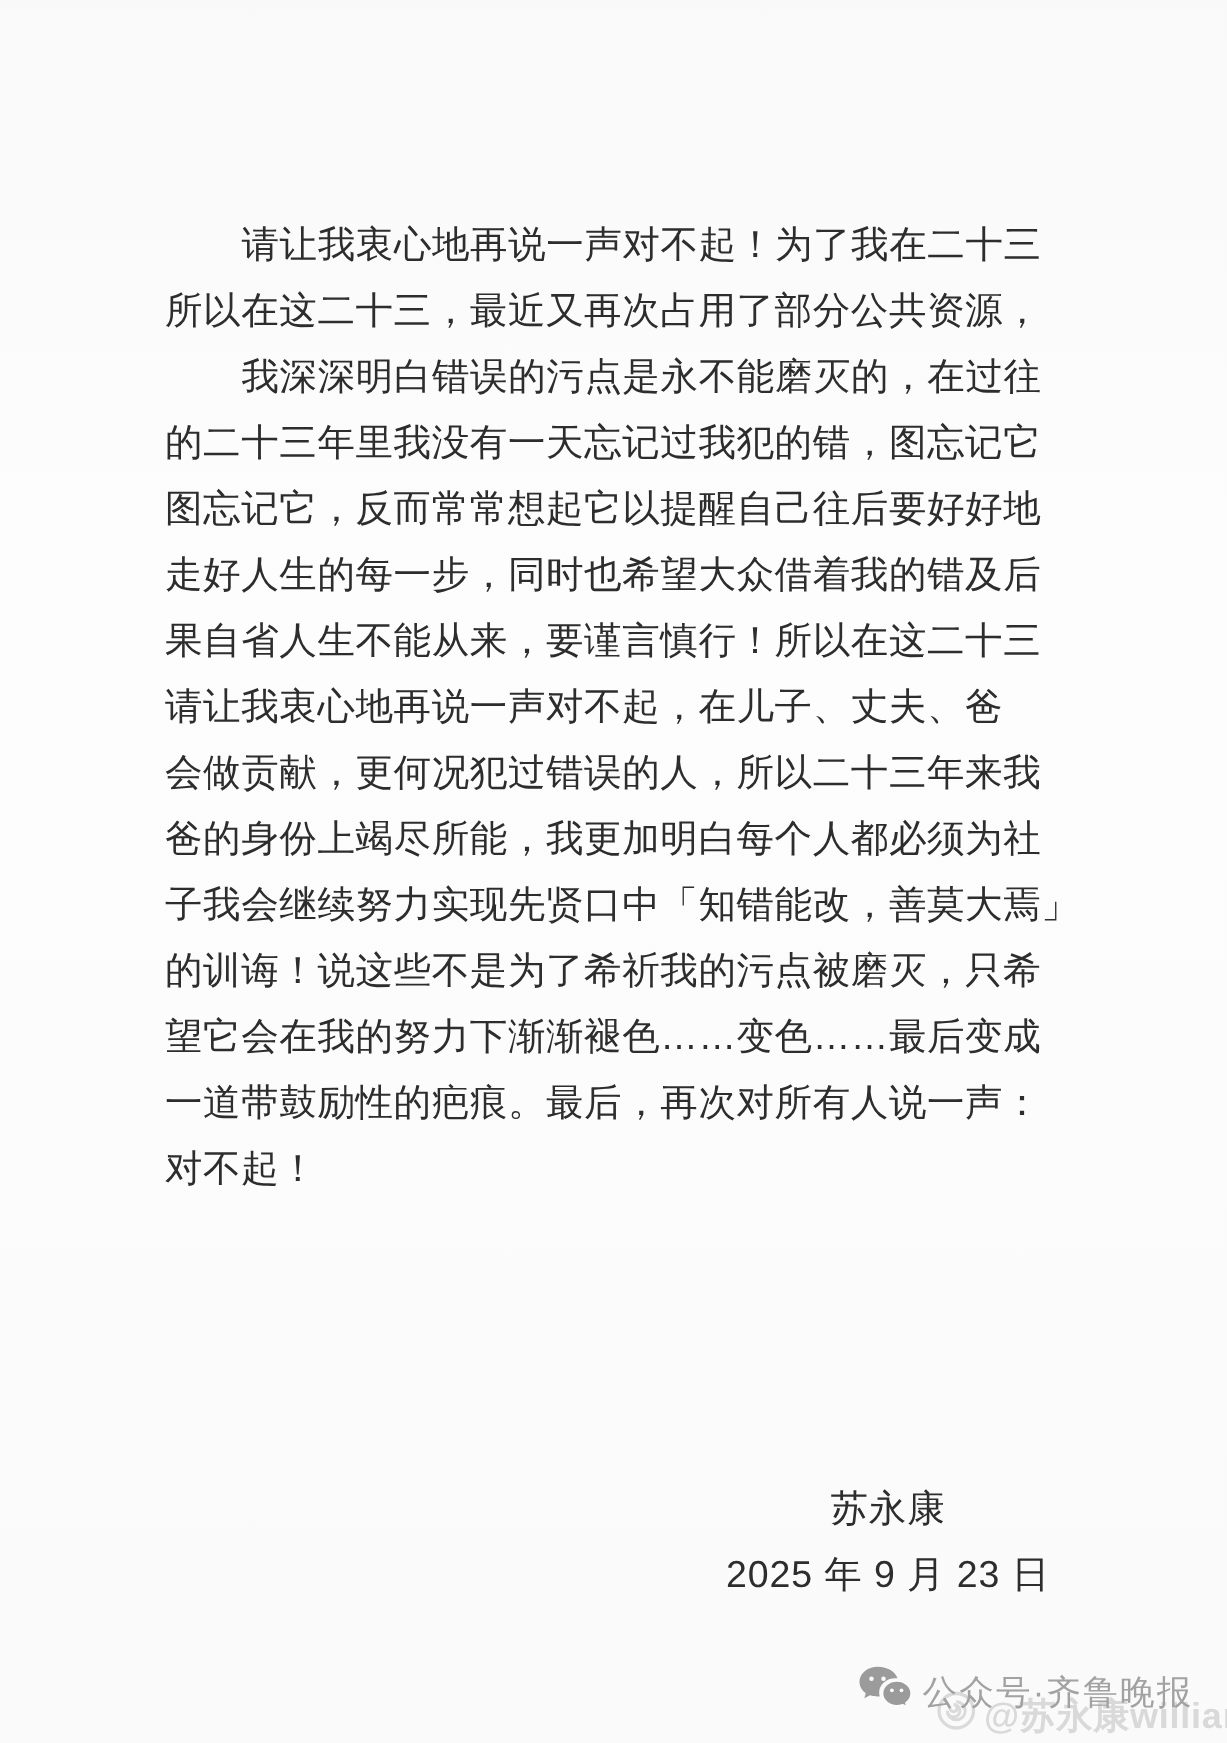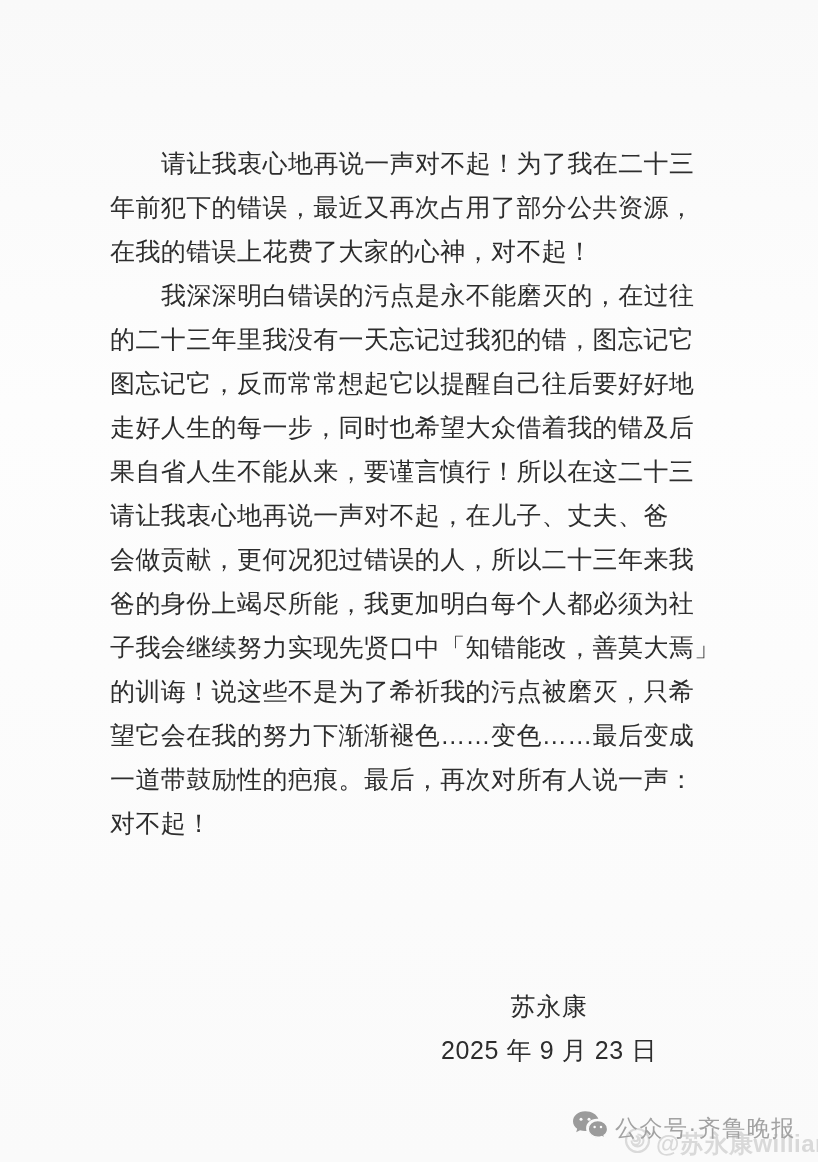--- a/index.html
+++ b/index.html
@@ -20,21 +20,21 @@
     width: 610px;
     color: #2d2d2d;
     font-size: 25px;
     letter-spacing: 0.4px;
     line-height: 44px;
   }
   .line { white-space: nowrap; height: 44px; }
   .line.first { text-indent: 51px; }
   .signature-block {
     position: absolute;
-    left: 414px; top: 984px;
+    left: 457px; top: 984px;
     width: 270px;
     text-align: center;
     color: #2d2d2d;
     font-size: 25px;
     letter-spacing: 0.6px;
     line-height: 44px;
   }
   .watermark-wechat {
     position: absolute;
     left: 572px; top: 1110px;
@@ -57,22 +57,21 @@
   .wm-icon { flex: 0 0 auto; display: block; }
 </style>
 </head>
 <body>
 
 <div class="page">
 
   <div class="letter-body" style="color: rgb(45, 45, 45);">
       <div>
         <div class="line first">请让我衷心地再说一声对不起！为了我在二十三</div>
-        <div class="line">年前犯下的错误，最近又再次占用了部分公共资源，</div>
-        <div class="line">在我的错误上花费了大家的心神，对不起！</div>
+        <div class="line">所以在这二十三，最近又再次占用了部分公共资源，</div>
       </div>
       <div>
         <div class="line first">我深深明白错误的污点是永不能磨灭的，在过往</div>
         <div class="line">的二十三年里我没有一天忘记过我犯的错，图忘记它</div>
         <div class="line">图忘记它，反而常常想起它以提醒自己往后要好好地</div>
         <div class="line">走好人生的每一步，同时也希望大众借着我的错及后</div>
         <div class="line">果自省人生不能从来，要谨言慎行！所以在这二十三</div>
         <div class="line">请让我衷心地再说一声对不起，在儿子、丈夫、爸</div>
         <div class="line">会做贡献，更何况犯过错误的人，所以二十三年来我</div>
         <div class="line">爸的身份上竭尽所能，我更加明白每个人都必须为社</div>

